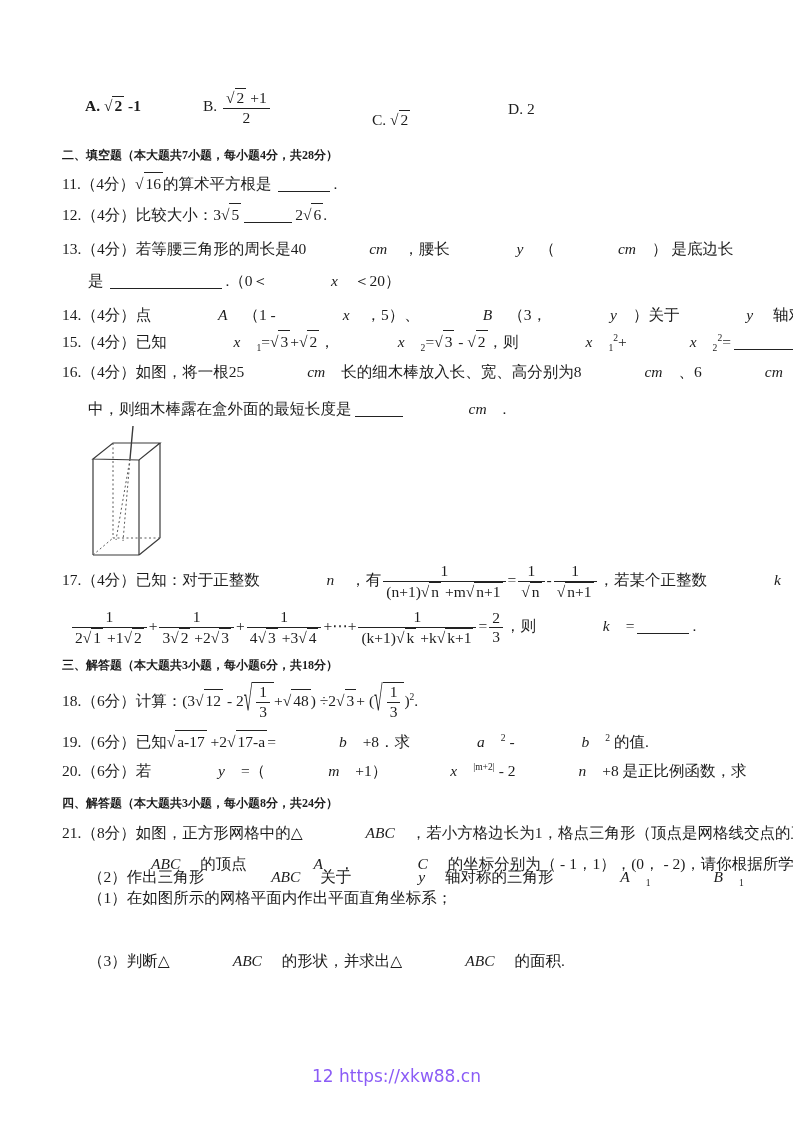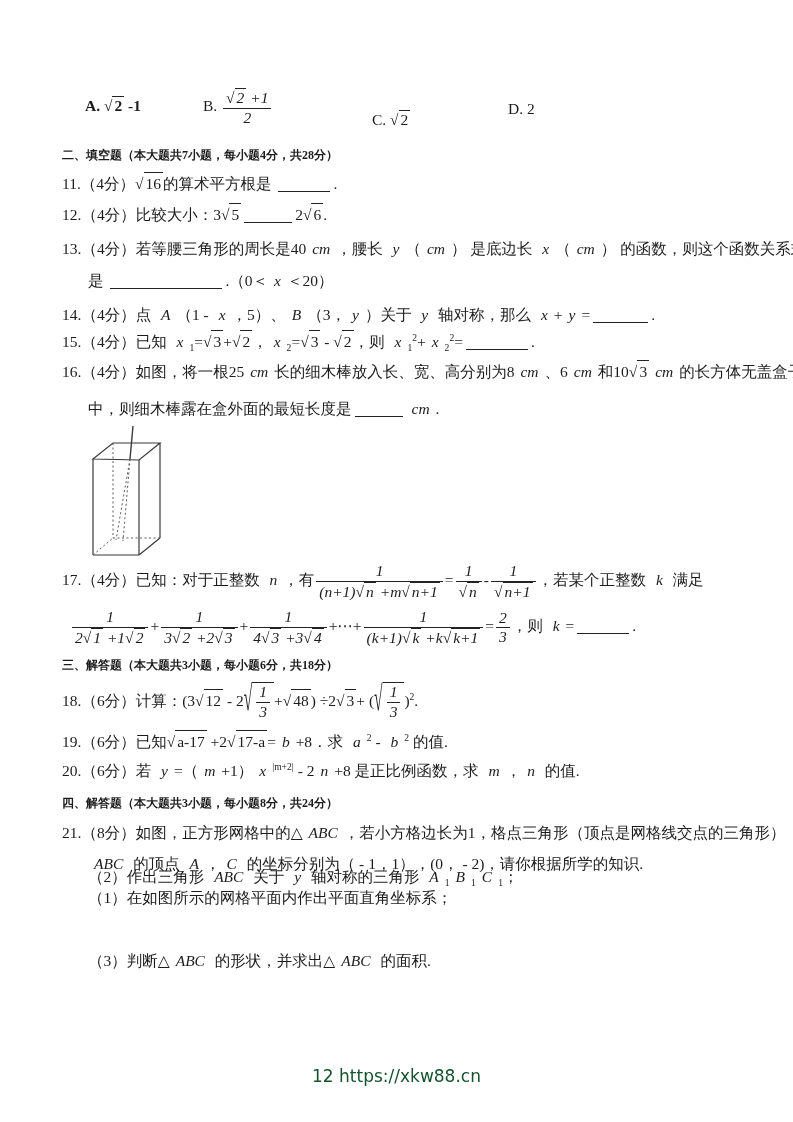--- a/index.html
+++ b/index.html
@@ -9,36 +9,36 @@
     color:#1c1c1c;font-size:15.5px;
   }
   .line{position:absolute;left:62px;white-space:nowrap;line-height:1.4;}
   .indent{left:88px;}
   .sec{font-weight:bold;font-size:12px;}
   .opt{position:absolute;white-space:nowrap;}
   #optA{left:85px;top:96px;font-weight:bold;}
   #optB{left:203px;top:88px;}
   #optC{left:372px;top:100px;margin-top:10px;}
   #optD{left:508px;top:100px;}
-  i.var{font-style:italic;padding:0 6px;}
+  i.var{font-style:italic;padding:0 16px;margin-left:47px;}
   sup{font-size:0.62em;line-height:0;}
   sub{font-size:0.62em;line-height:0;}
   .blank{display:inline-block;border-bottom:1px solid #222;height:1.05em;vertical-align:text-bottom;margin:0 3px;}
-  .frac{display:inline-block;vertical-align:middle;text-align:center;margin:0 2px;line-height:1.2;font-style:italic;}
+  .frac{display:inline-block;vertical-align:middle;text-align:center;margin:0 2px;line-height:1.2;}
   .frac>.num{display:block;border-bottom:1px solid #222;padding:0 3px;}
   .frac>.den{display:block;padding:0 3px;}
   .sqrt{display:inline-block;white-space:nowrap;}
   .rsign{display:inline-block;}
   .rbody{display:inline-block;border-top:1px solid #222;padding:0 2px;}
   .sqrt.tall .rsign{transform:scaleY(2.3);transform-origin:50% 58%;}
   .fig{position:absolute;left:80px;top:418px;}
   .footer{
     position:absolute;top:1066px;left:0;width:100%;text-align:center;
     font-family:"DejaVu Sans","Liberation Sans",sans-serif;
-    font-size:17px;color:#14532d;
+    font-size:17px;color:#8b5cf6;
   }
 </style>
 </head>
 <body>
 
 <div>
 
   <span class="opt" id="optA">A. <span class="sqrt"><span class="rsign">√</span><span class="rbody">2</span></span> -1</span>
   <span class="opt" id="optB">B. <span class="frac"><span class="num"><span class="sqrt"><span class="rsign">√</span><span class="rbody">2</span></span> +1</span><span class="den">2</span></span></span>
   <span class="opt" id="optC">C. <span class="sqrt"><span class="rsign">√</span><span class="rbody">2</span></span></span>

